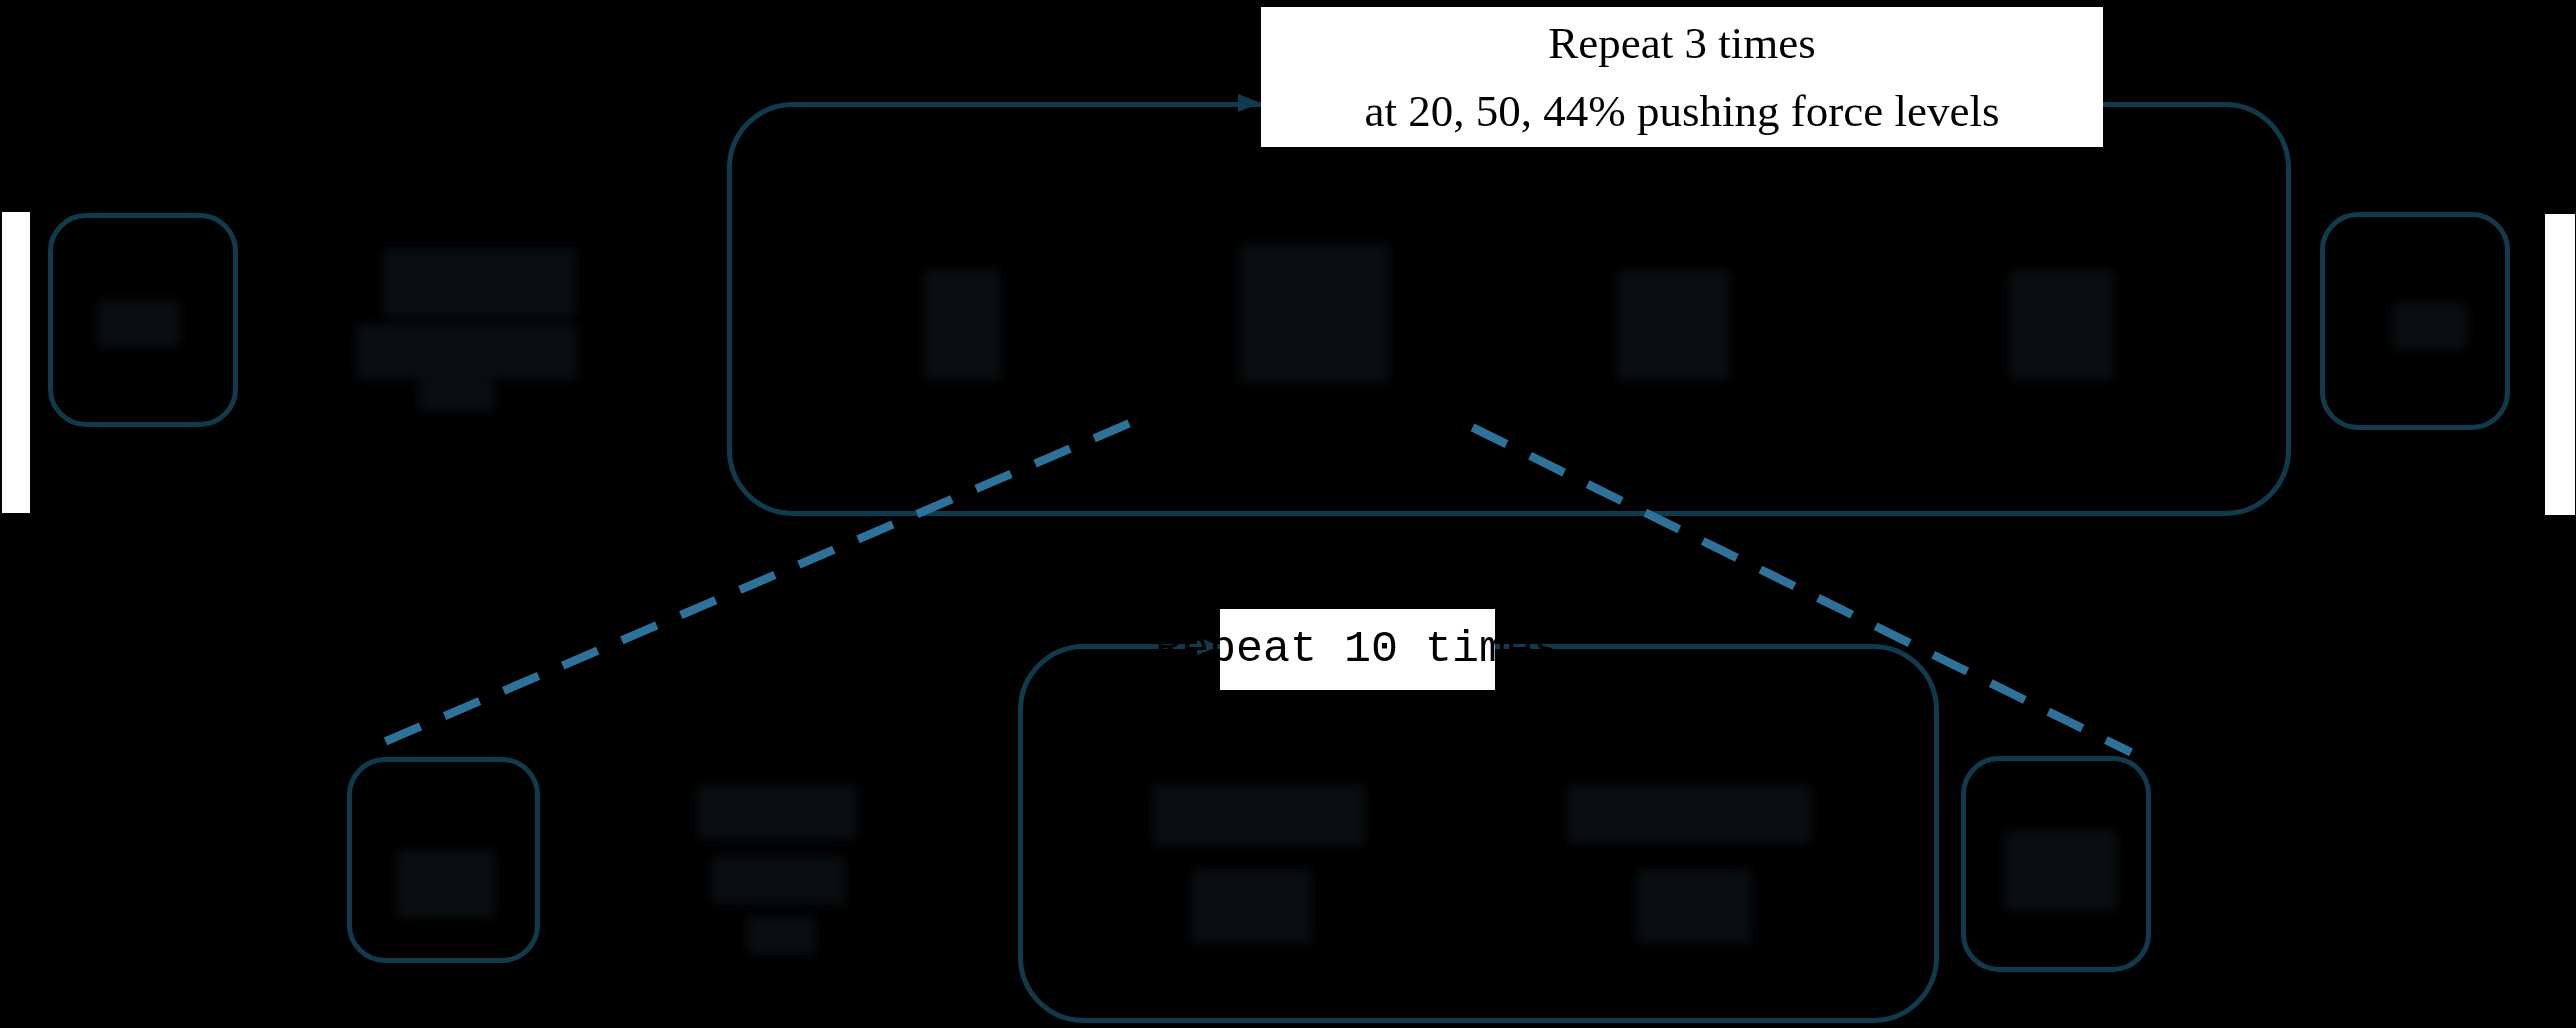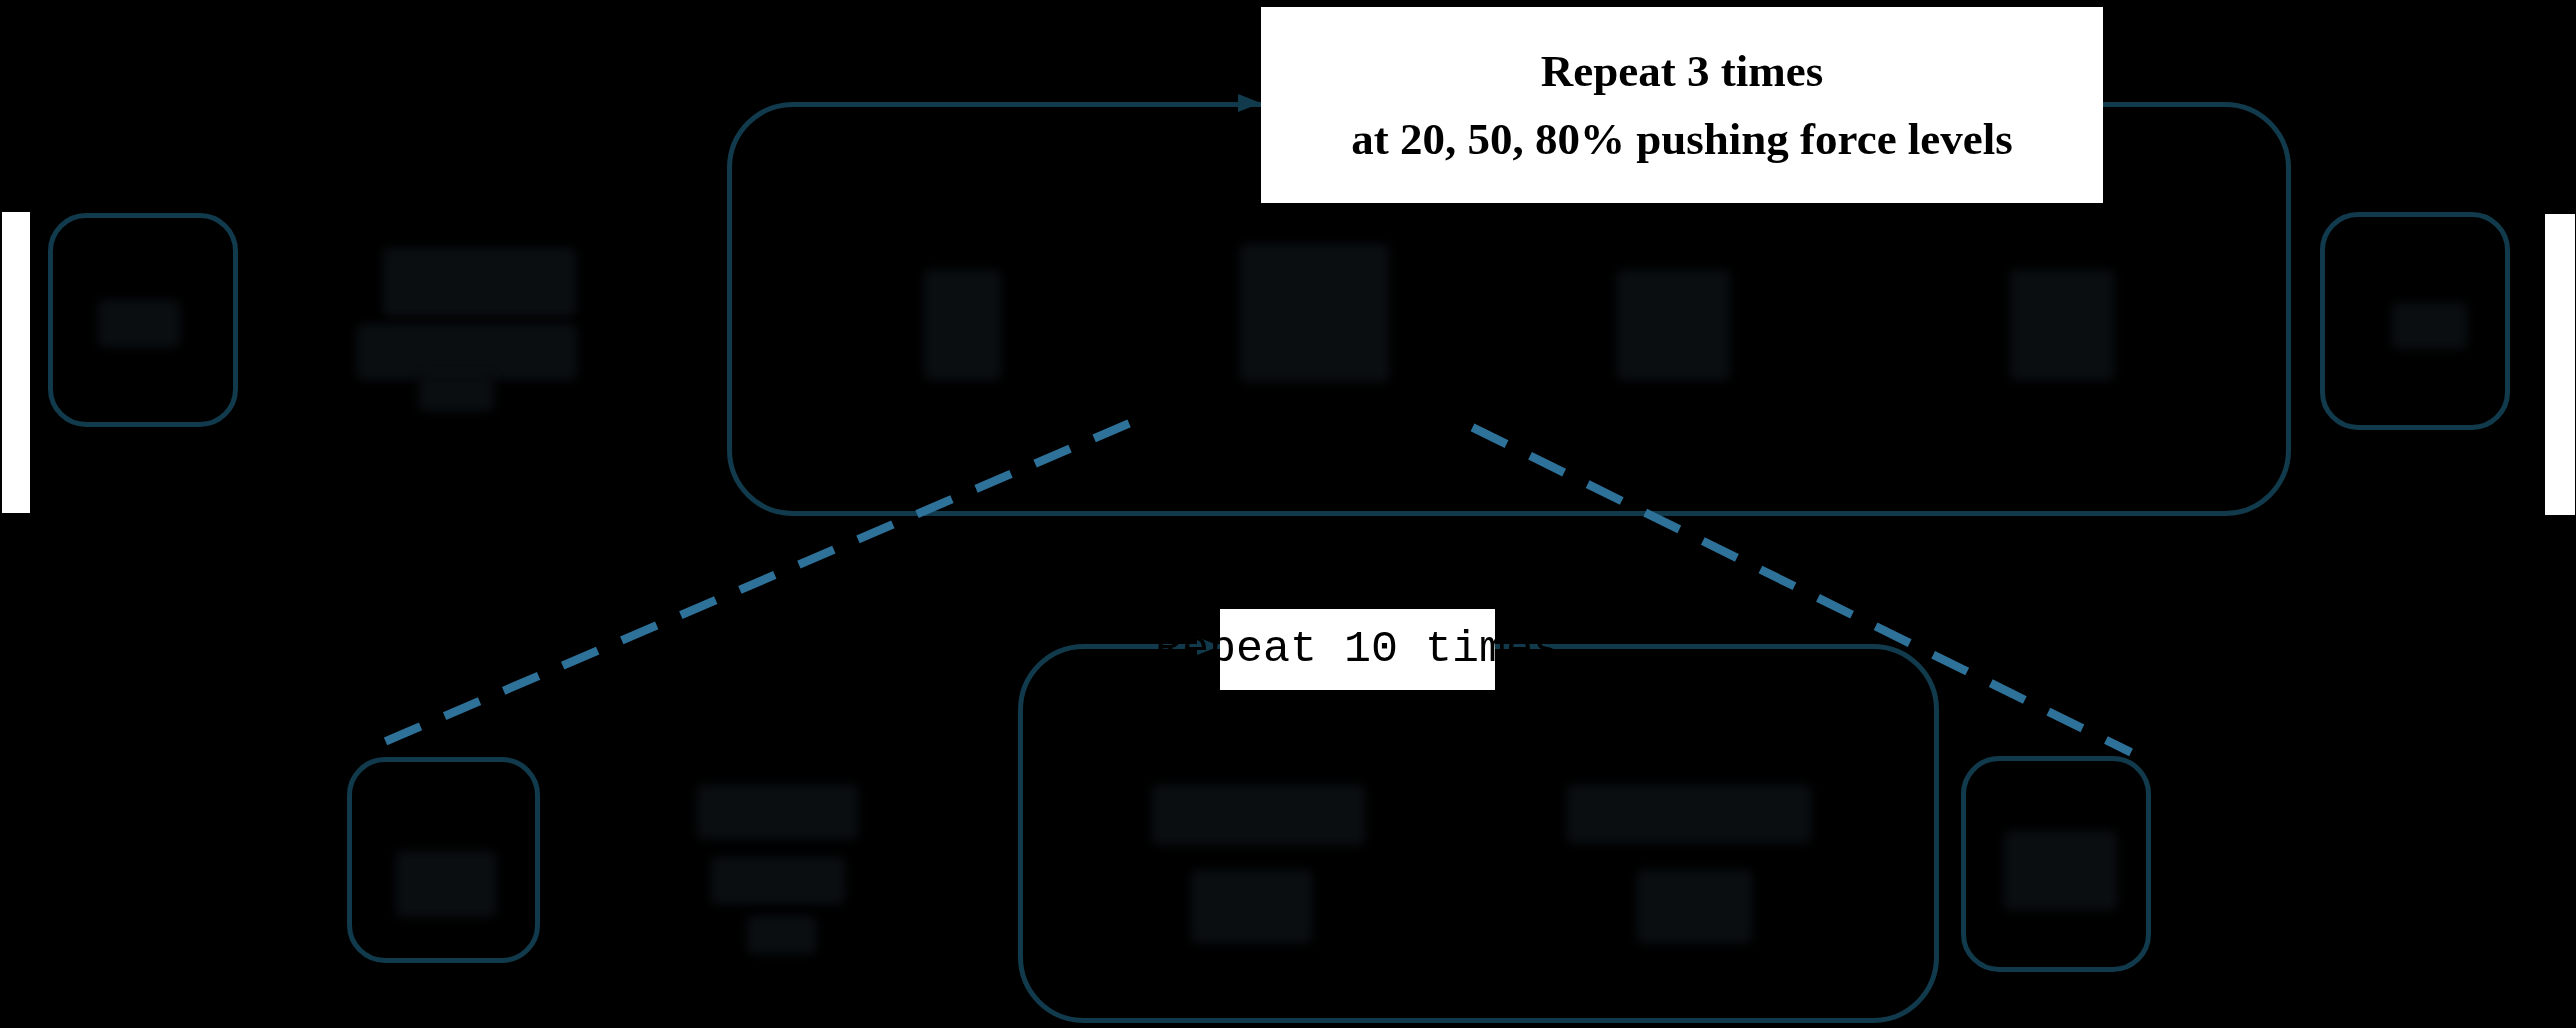--- a/index.html
+++ b/index.html
@@ -52,23 +52,23 @@
   <div class="rbox small" style="left:1961px;top:756px;width:190px;height:216px;"></div>
 
   <svg class="dash-layer" width="2576" height="1029" viewBox="0 0 3931 1570">
     <line x1="1723" y1="646" x2="563" y2="1142" stroke-dasharray="58 40"></line>
     <line x1="2247" y1="652" x2="3252" y2="1148" stroke-dasharray="58 40"></line>
   </svg>
 
   <div class="arrowhead" style="left:1238px;top:94px;"></div>
   <div class="arrowhead" style="left:1197px;top:637px;"></div>
 
-  <div class="wlabel" style="left:1261px;top:6.6px;width:842px;height:196px;font-weight:bold;">
+  <div class="wlabel" style="left:1261px;top:6.6px;width:842px;height:140px;">
     <div>Repeat 3 times</div>
-    <div>at 20, 50, 80% pushing force levels</div>
+    <div>at 20, 50, 44% pushing force levels</div>
   </div>
   <div class="wlabel" style="left:1220px;top:609px;width:275px;height:81px;font-family:Liberation Mono, monospace;">
     <div>Repeat 10 times</div>
   </div>
 
   <div class="ghost" style="left:383px;top:248px;width:193px;height:69px;"></div>
   <div class="ghost" style="left:357px;top:324px;width:220px;height:56px;"></div>
   <div class="ghost" style="left:419px;top:375px;width:75px;height:36px;"></div>
   <div class="ghost" style="left:98px;top:300px;width:82px;height:47px;"></div>
   <div class="ghost" style="left:924px;top:270px;width:77px;height:110px;"></div>

